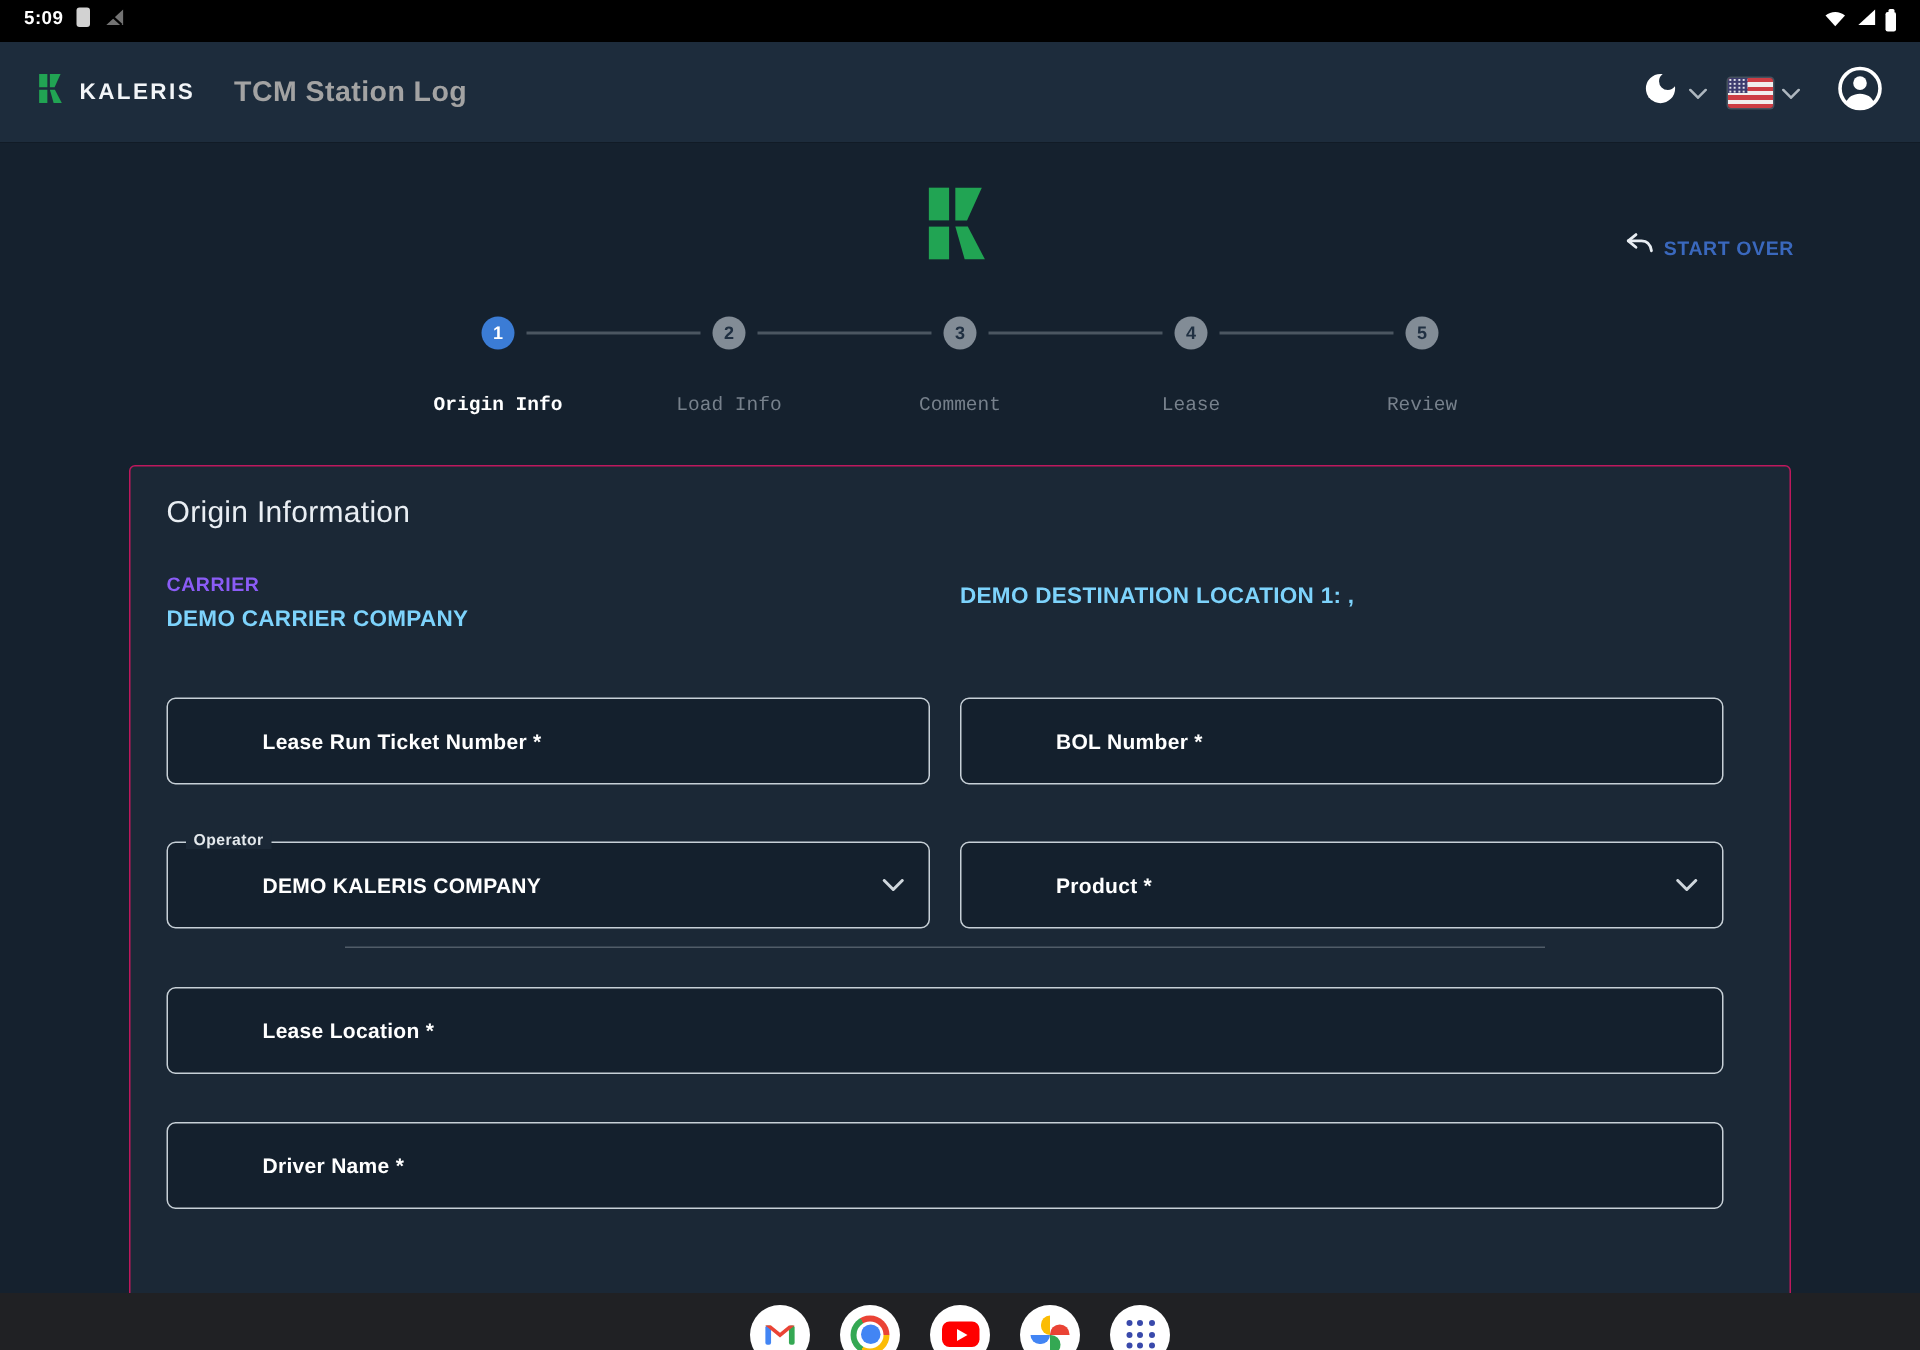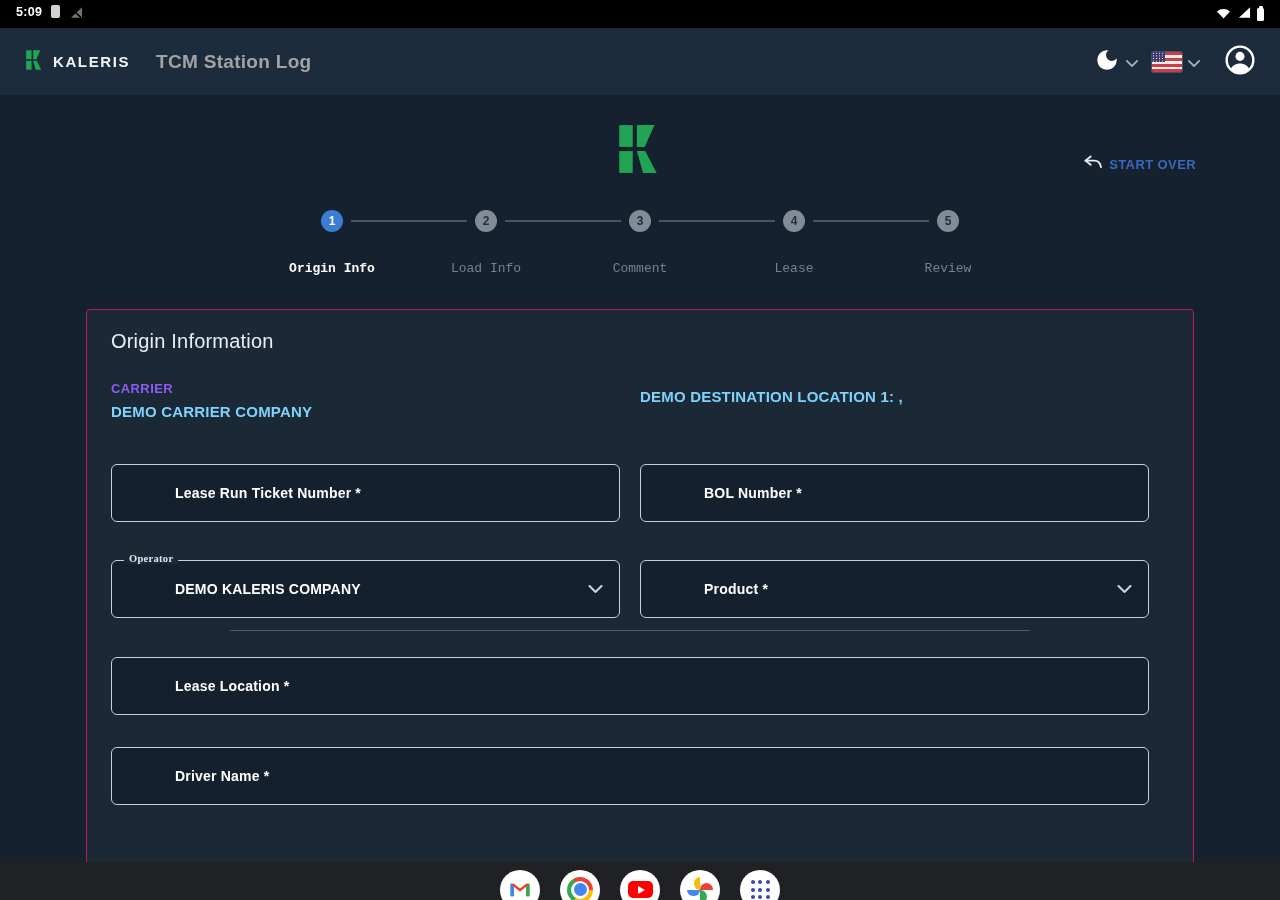--- a/index.html
+++ b/index.html
@@ -63,21 +63,21 @@
 
   .form { margin-top:44px; }
   .grid2 { display:grid; grid-template-columns:1fr 1fr; column-gap:20px; }
   .field { height:58px; border:1.5px solid #c7d0d7; border-radius:6px; position:relative;
     display:flex; align-items:center; padding:0 16px; background:rgba(10,18,28,.35);
     cursor:text; }
   .field-label, .field-value { color:#fff; font-size:14px; font-weight:600; letter-spacing:.2px;padding-left:47px; }
   .select { cursor:pointer; }
   .chevron { position:absolute; right:16px; top:50%; transform:translateY(-50%); display:flex; }
   .notch-label { position:absolute; top:-8px; left:12px; background:#1b2836; padding:0 5px;
-    font-size:10.5px; font-weight:600; color:#e3e8ec; letter-spacing:.3px;font-family:Liberation Serif, serif; }
+    font-size:10.5px; font-weight:600; color:#e3e8ec; letter-spacing:.3px; }
   .row2 { margin-top:38px; }
   .divider { width:77%; margin:12px auto 0; border:none; border-top:1.5px solid #515c68; }
   .row3 { margin-top:26px; }
   .row4 { margin-top:32px; }
 
   
   .taskbar { height:55px; background:#202124; display:flex; align-items:center;
     justify-content:center; gap:20px; }
   .dock-icon { width:40px; height:40px; border-radius:50%; background:#fff; position:relative;
     display:flex; align-items:center; justify-content:center; cursor:pointer; }

